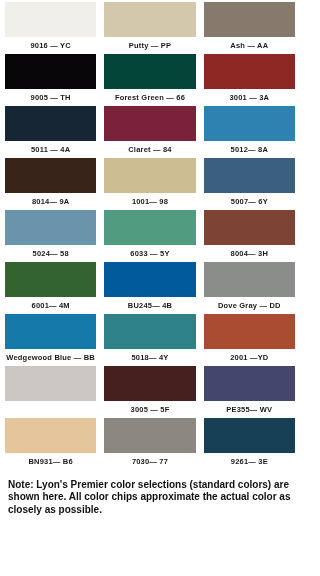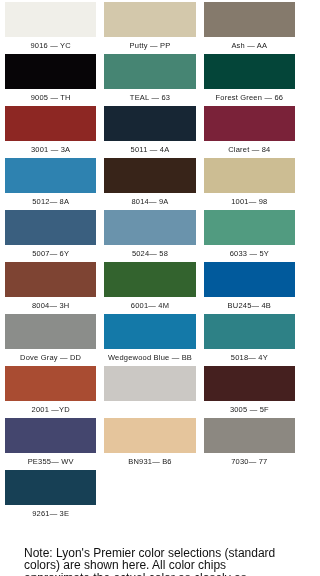--- a/index.html
+++ b/index.html
@@ -14,20 +14,21 @@
     overflow: hidden;
     font-family: "Liberation Sans", sans-serif;
     -webkit-font-smoothing: none;
   }
   #chart-root {
     width: 300px;
     height: 576px;
     position: relative;
     background: #ffffff;
     box-sizing: border-box;
+    font-weight: bold;
   }
   .swatch-grid {
     display: grid;
     grid-template-columns: repeat(3, 1fr);
     column-gap: 8px;
     row-gap: 0px;
     padding: 2px 5px 0 5px;
     box-sizing: border-box;
   }
   .swatch-cell {
@@ -52,25 +53,25 @@
     letter-spacing: 0.2px;
     white-space: nowrap;
     overflow: hidden;
   }
   .note-block {
     padding: 9px 8px 0 8px;
     box-sizing: border-box;
   }
   .note-text {
     font-family: "Liberation Sans", sans-serif;
-    font-size: 12px;
+    font-size: 10px;
     line-height: 12.4px;
     color: #111111;
     text-align: left;
-    margin: 16px;
+    margin: 0;
   }
 </style>
 </head>
 <body>
 
 <div id="chart-root">
 
   <div class="swatch-grid">
       <div class="swatch-cell">
         <span class="swatch-chip" style="background-color: rgb(240, 239, 233);"></span>
@@ -80,24 +81,20 @@
         <span class="swatch-chip" style="background-color: rgb(211, 200, 171);"></span>
         <span class="swatch-label">Putty — PP</span>
       </div>
       <div class="swatch-cell">
         <span class="swatch-chip" style="background-color: rgb(133, 122, 108);"></span>
         <span class="swatch-label">Ash — AA</span>
       </div>
       <div class="swatch-cell">
         <span class="swatch-chip" style="background-color: rgb(7, 5, 7);"></span>
         <span class="swatch-label">9005 — TH</span>
-      </div>
-      <div class="swatch-cell">
-        <span class="swatch-chip" style="background-color: rgb(70, 133, 115);"></span>
-        <span class="swatch-label">TEAL — 63</span>
       </div>
       <div class="swatch-cell">
         <span class="swatch-chip" style="background-color: rgb(4, 69, 57);"></span>
         <span class="swatch-label">Forest Green — 66</span>
       </div>
       <div class="swatch-cell">
         <span class="swatch-chip" style="background-color: rgb(141, 39, 35);"></span>
         <span class="swatch-label">3001 — 3A</span>
       </div>
       <div class="swatch-cell">

